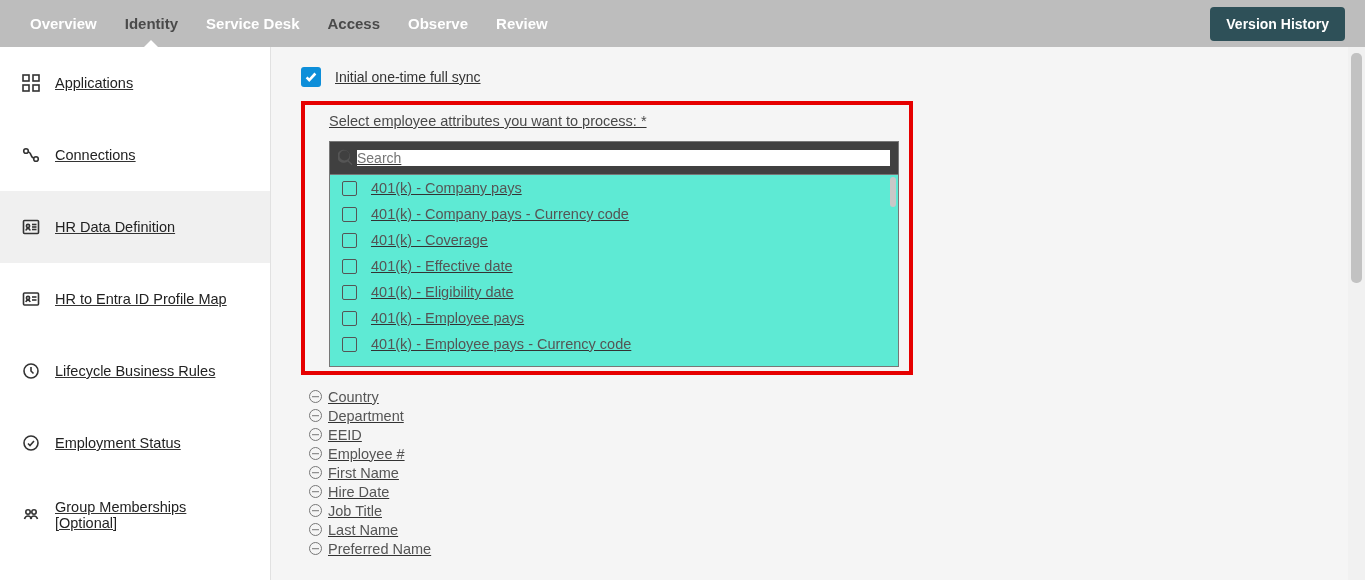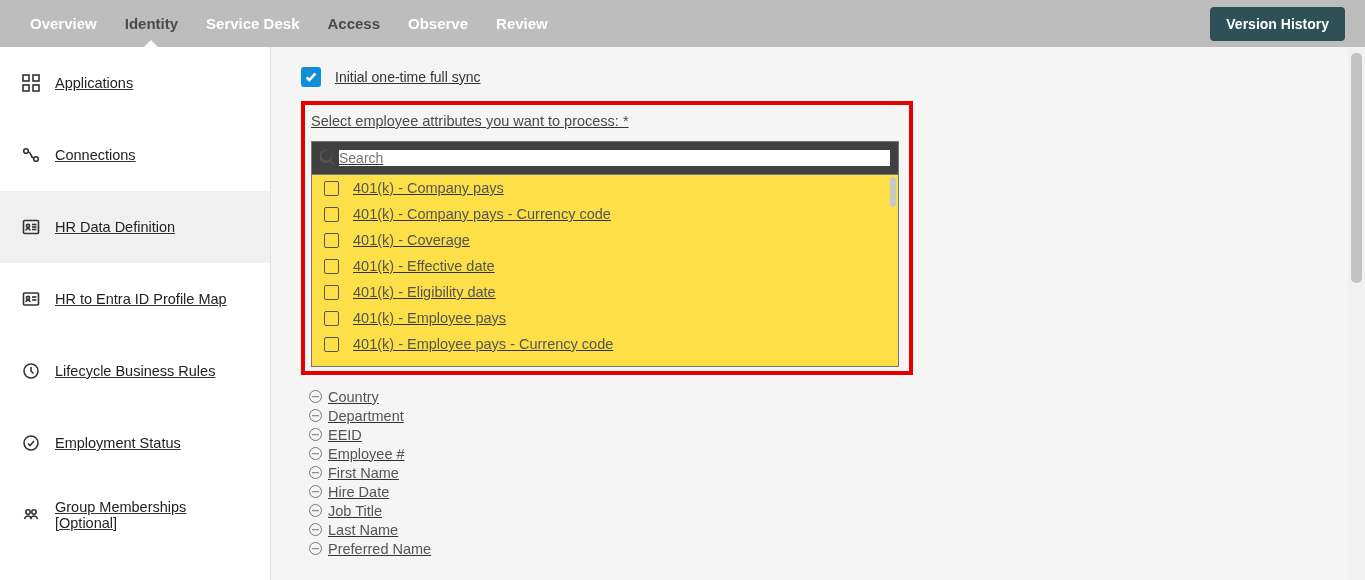--- a/index.html
+++ b/index.html
@@ -118,21 +118,21 @@
   border-radius: 3px;
   display: flex;
   align-items: center;
   justify-content: center;
   cursor: pointer;
 }
 .checkbox svg { width: 14px; height: 14px; stroke: #fff; stroke-width: 3; fill: none; }
 
 .redbox {
   border: 4px solid #e60000;
-  padding: 8px 10px 4px 6px;
+  padding: 8px 10px 4px 24px;
   width: 612px;
   background: #f5f5f5;
 }
 .redbox .prompt {
   color: #4a4a4a;
   font-size: 14.5px;
   margin: 0 0 12px 0;
 }
 .search-wrap {
   border: 1px solid #777;
@@ -145,21 +145,21 @@
 .search-wrap svg { width: 16px; height: 16px; fill: #555; margin-right: 3px; }
 .search-wrap input {
   border: none;
   outline: none;
   font-size: 14px;
   width: 100%;
 }
 .attr-list {
   border: 1px solid #777;
   border-top: none;
-  background: #fde047;
+  background: #5eead4;
   height: 192px;
   overflow: hidden;
   position: relative;
 }
 .attr-scroll-thumb {
   position: absolute;
   top: 2px; right: 2px;
   width: 6px; height: 30px;
   background: #c8c8c8;
   border-radius: 3px;

